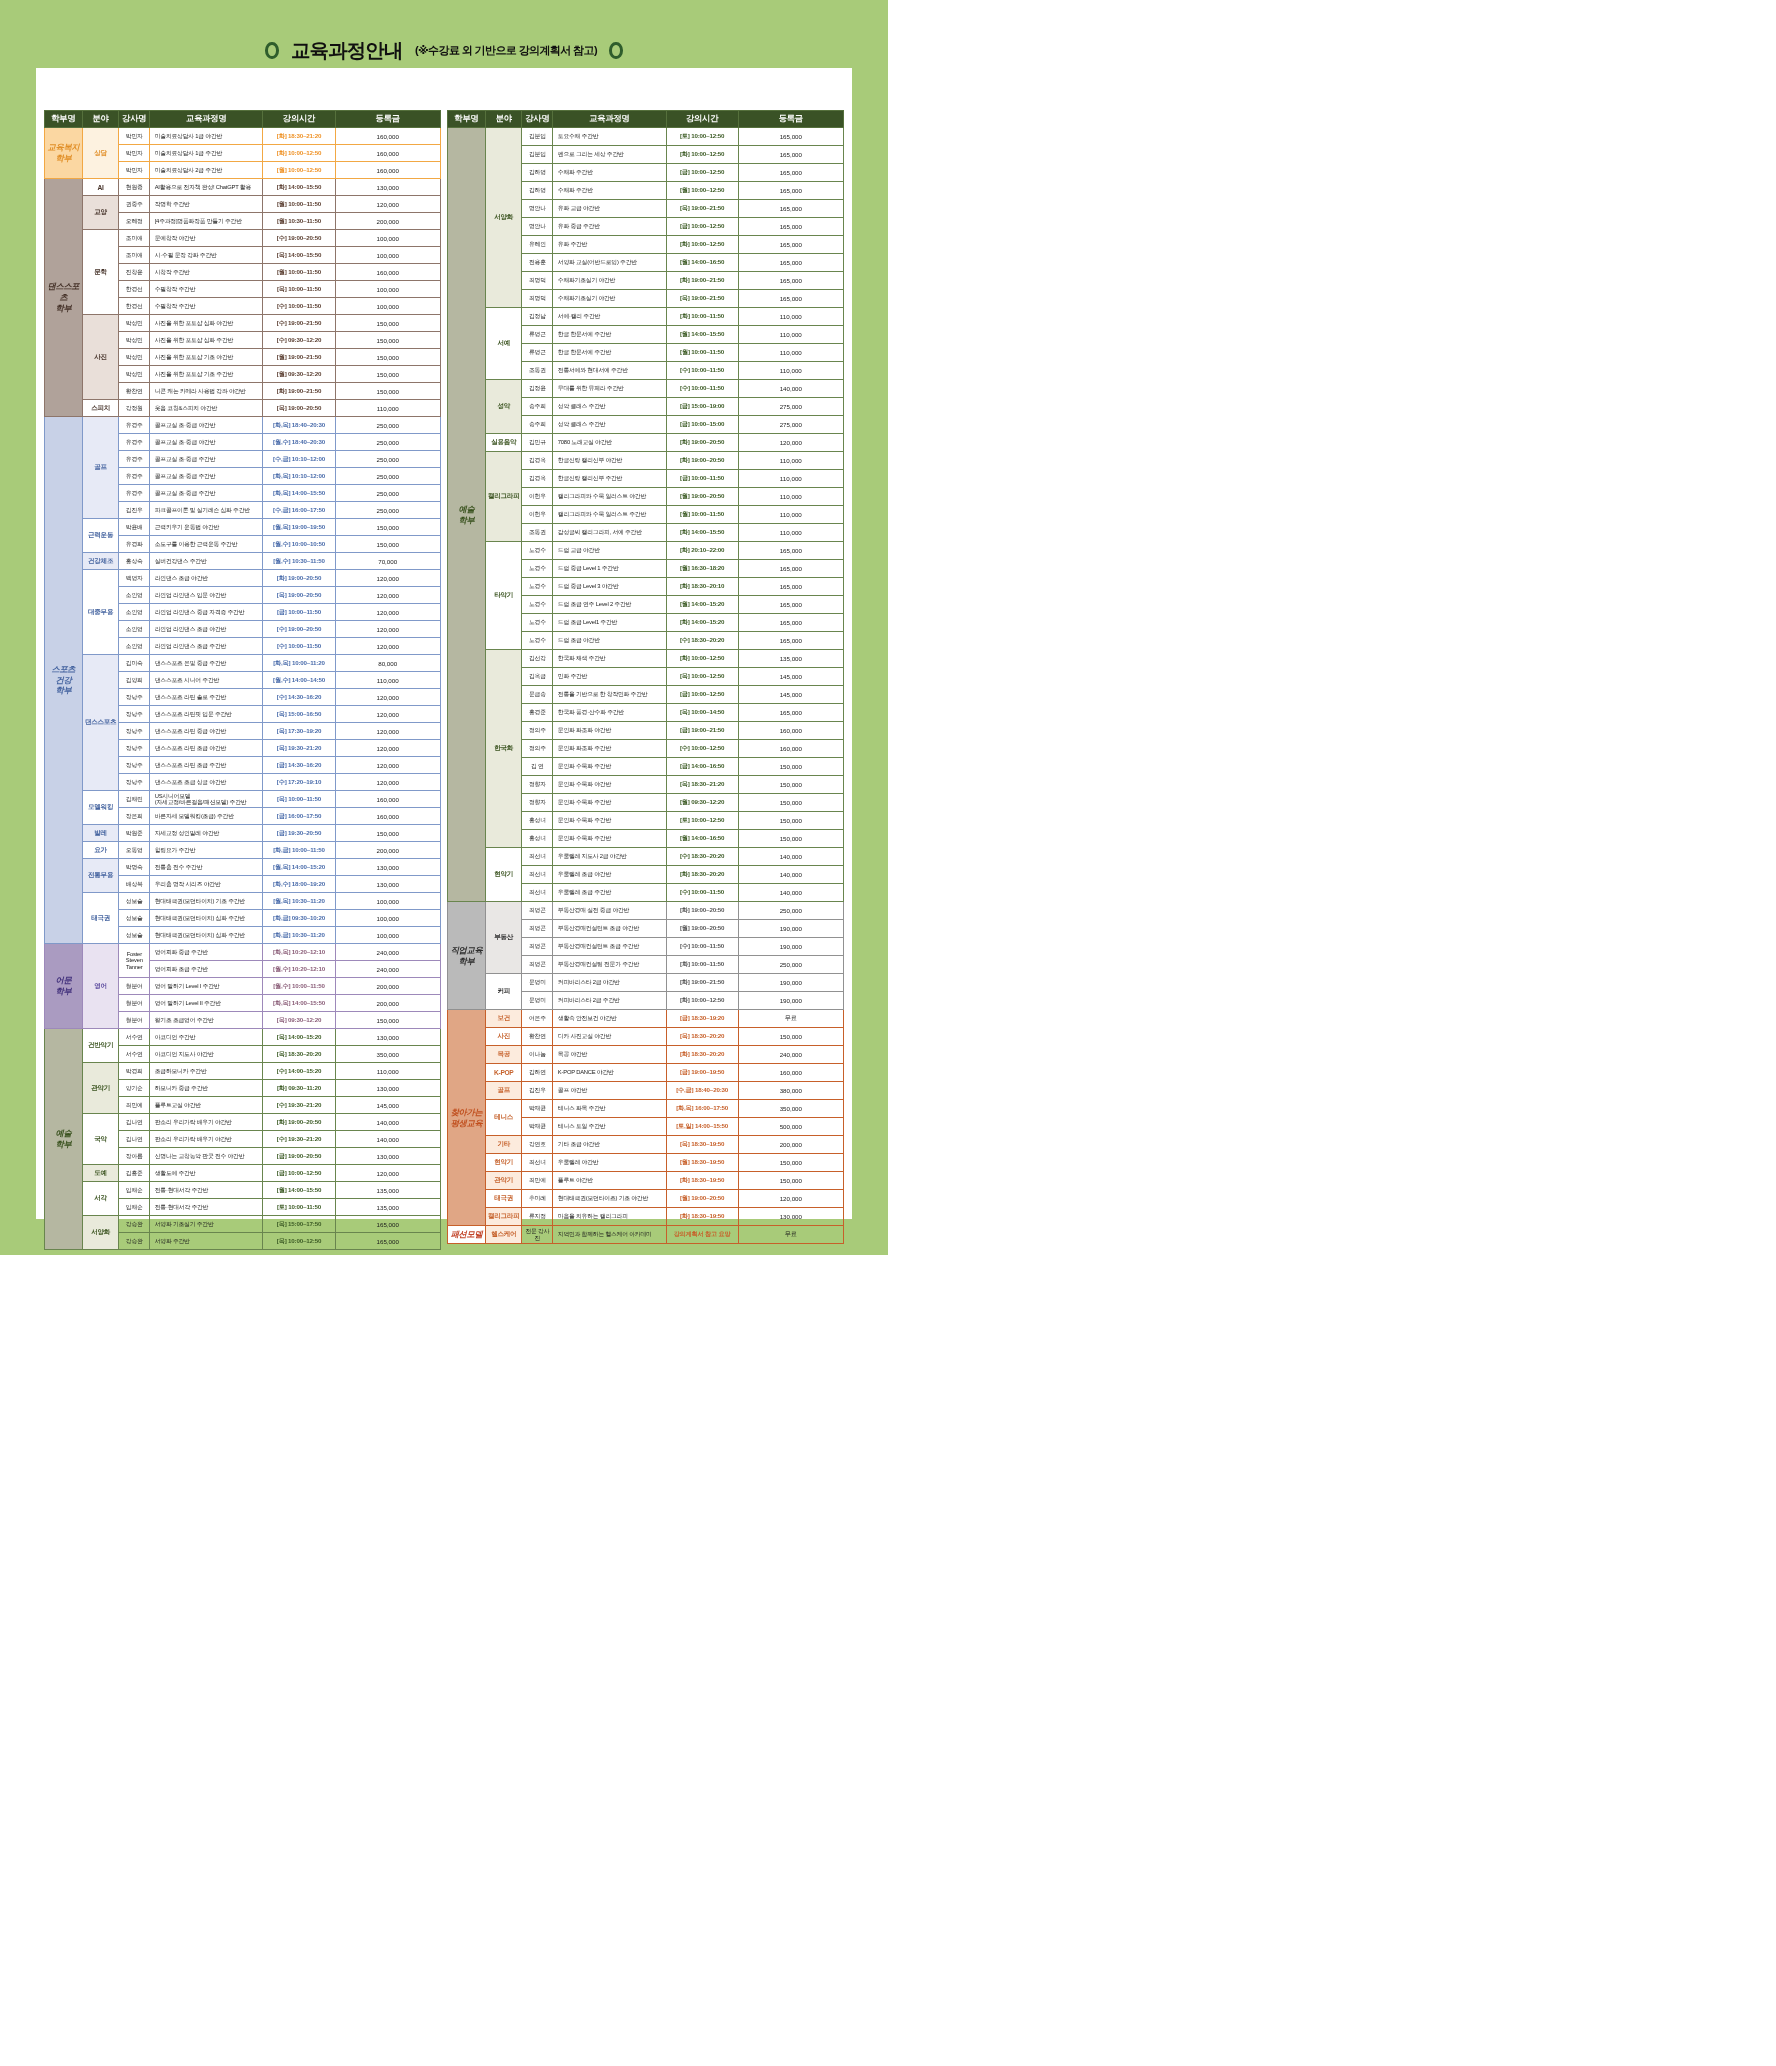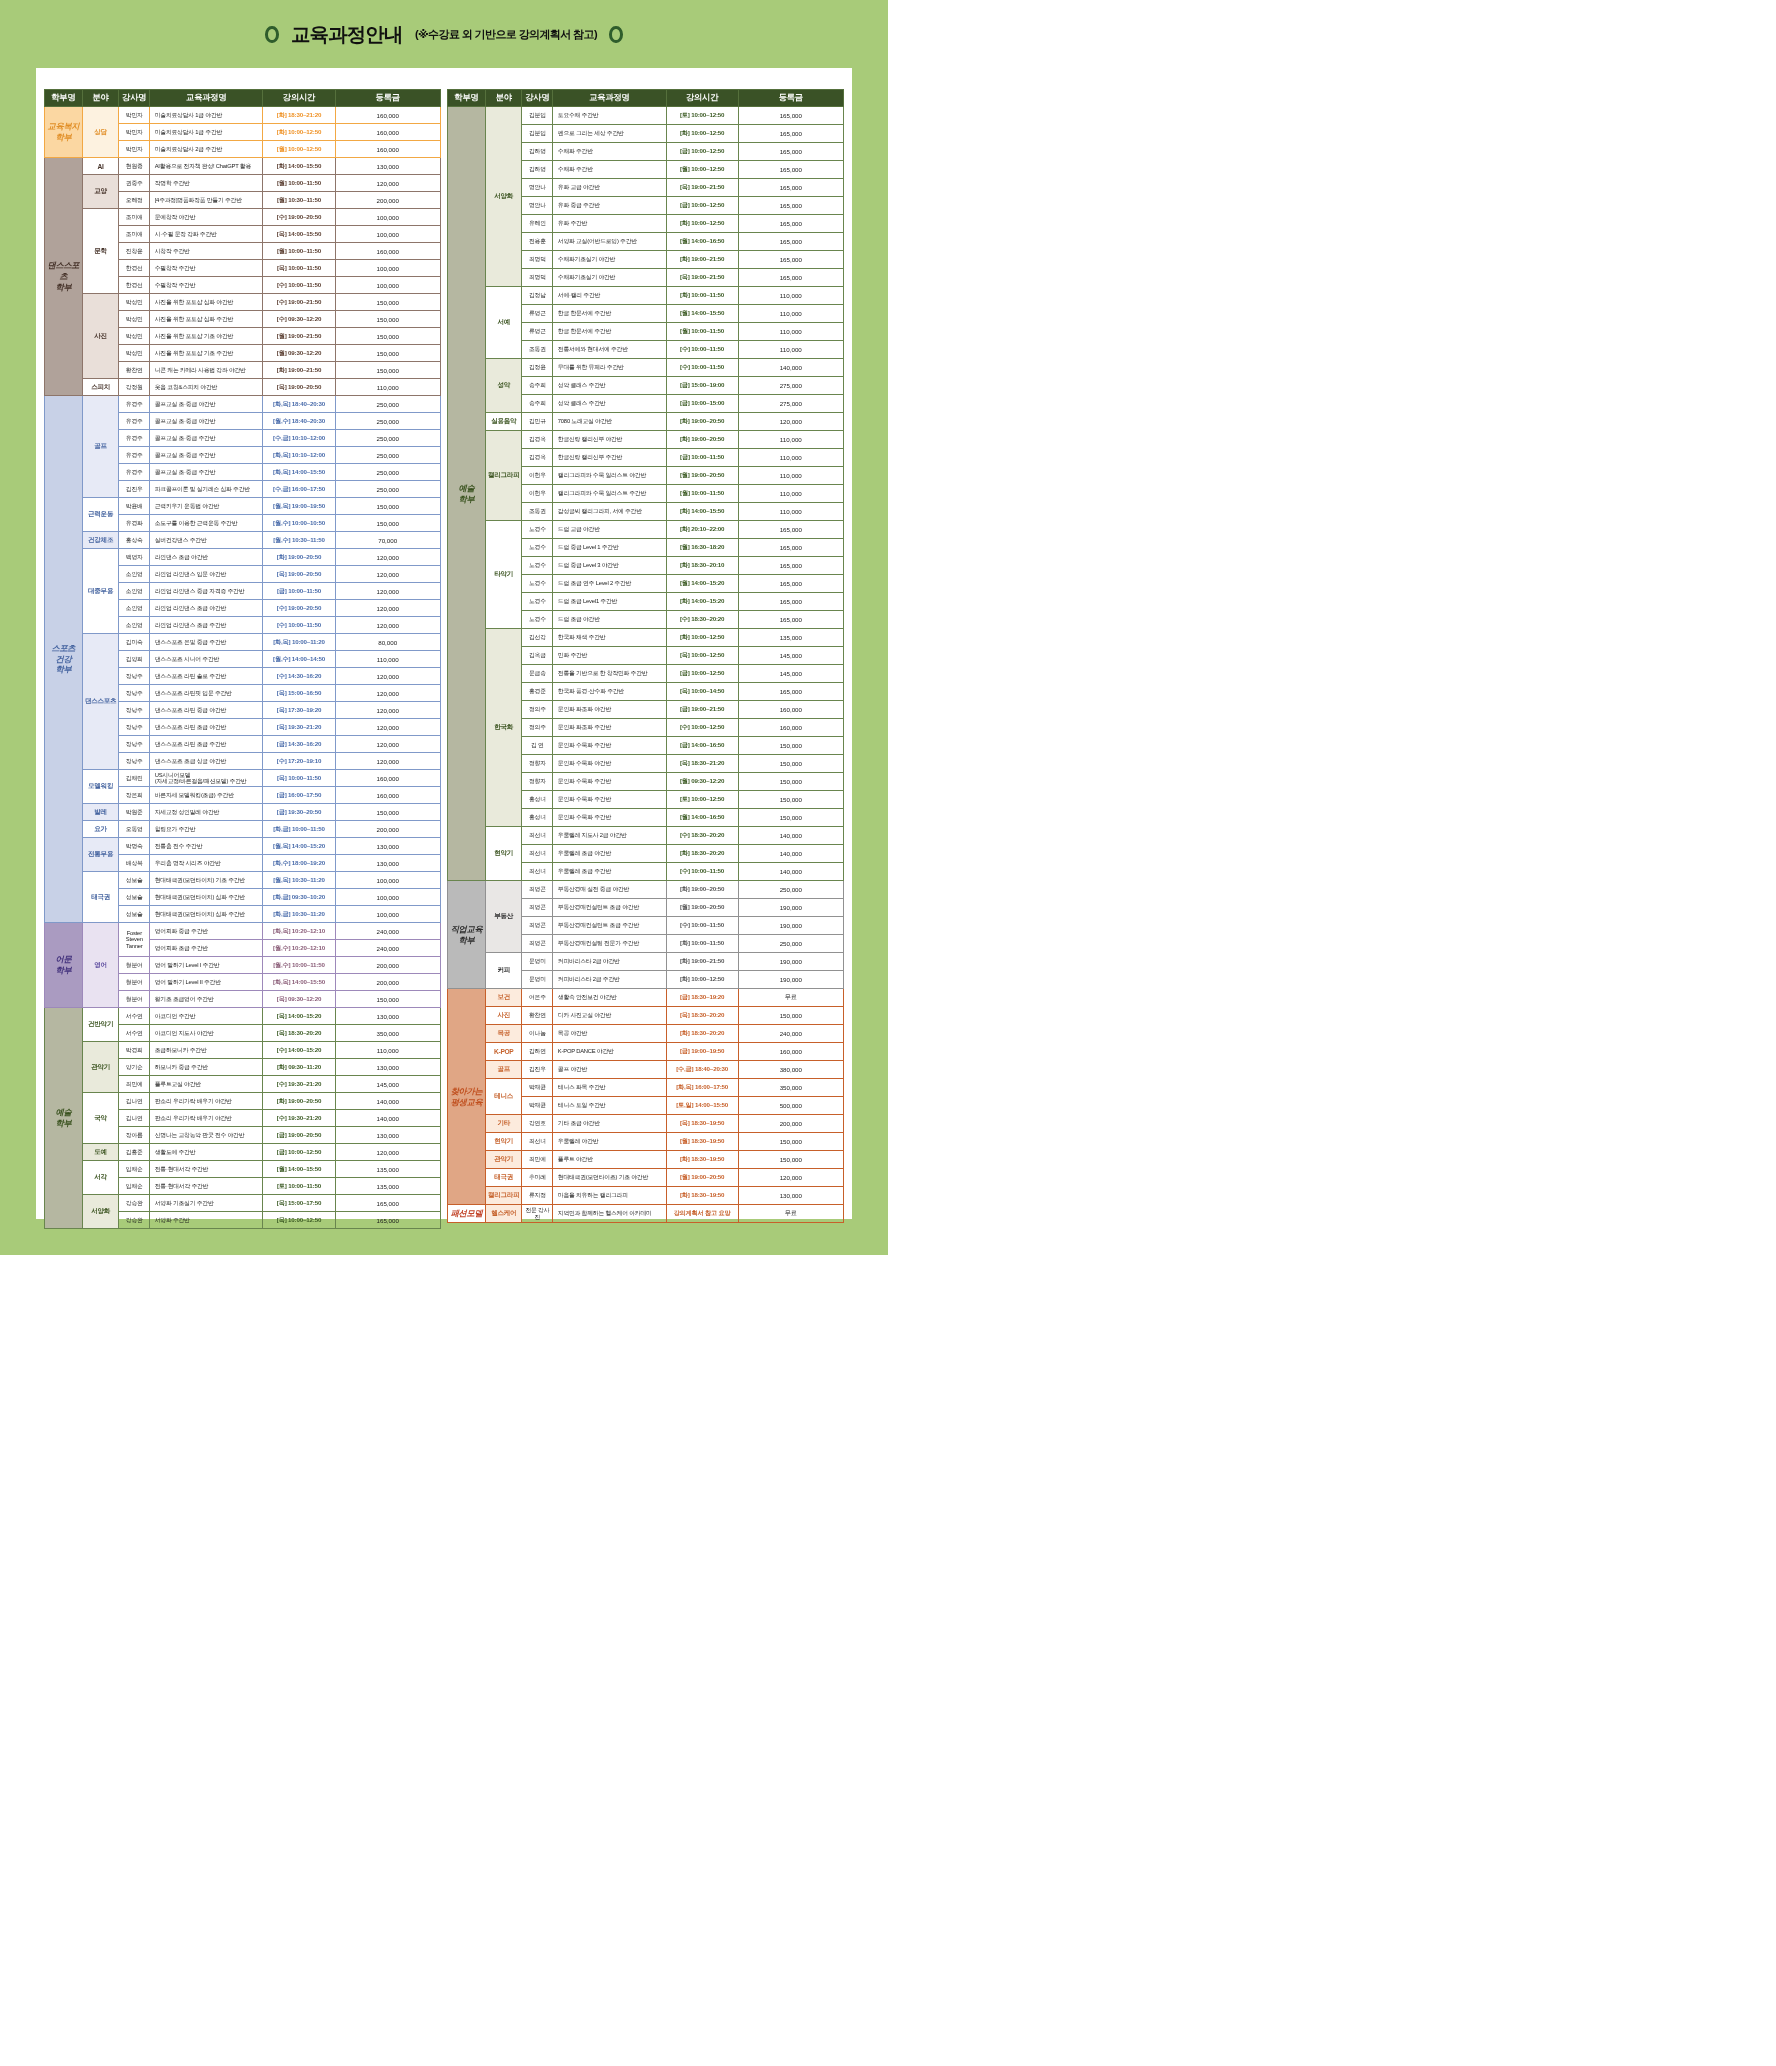--- a/index.html
+++ b/index.html
@@ -1,37 +1,37 @@
 <!DOCTYPE html>
 <html style="font-size:6.6px"><head>
 <meta charset="utf-8">
 <style>
   html,body{margin:0;padding:0;background:#fff;}
   .page{position:relative;width:888px;height:1255px;background:#a8cb79;
         font-family:"Liberation Sans","DejaVu Sans",sans-serif;overflow:hidden;}
-  .titlebar{position:absolute;top:0;left:0;width:100%;height:69px;
+  .titlebar{position:absolute;top:16px;left:0;width:100%;height:69px;
             display:flex;align-items:center;justify-content:center;gap:12.4px;}
   .ring{width:7.4px;height:10.7px;border:3.7px solid #2f5d2c;border-radius:50%;}
   .title-main{font-size:19.4px;font-weight:800;color:#101010;letter-spacing:-0.8px;}
   .title-note{font-size:11px;font-weight:700;color:#101010;letter-spacing:-0.6px;}
   .sheet{position:absolute;left:36px;top:68px;width:816px;height:1151px;background:#ffffff;}
   .tblwrap{position:absolute;top:20.7px;}
   .tblwrap.left{left:7.9px;width:397px;}
   .tblwrap.right{left:411px;width:397px;}
   table{border-collapse:collapse;table-layout:fixed;width:100%;}
   col.c1{width:9.6%}col.c2{width:9.2%}col.c3{width:7.8%}
   col.c4{width:28.6%}col.c5{width:18.2%}col.c6{width:26.6%}
   th{background:#3a5226;color:#ffffff;font-size:8.3px;font-weight:800;
      border:0.6px solid #55703c;letter-spacing:-0.2px;}
   thead tr{height:17.4px;}
   .tbl-left tbody tr{height:17px;}
   .tbl-right tbody tr{height:18px;}
   td{border:0.6px solid var(--bd);text-align:center;vertical-align:middle;
      color:#1b1b1b;overflow:hidden;}
-  table{border:0.8px solid #474236;}
+  table{border:0.8px solid #474236;margin-top:21px;}
   tr.sec-start td{border-top:1.4px solid #35312a;}
   td.faculty{background:var(--facbg);color:var(--fact);font-size:8.3px;font-weight:800;
              white-space:pre-line;line-height:1.3;letter-spacing:-0.4px;font-style:italic;}
   td.area{background:#fff;color:var(--areat);font-size:6.6px;font-weight:700;
           letter-spacing:-0.3px;}
   td.area.pale{background:var(--pale);}
   td.teacher{font-size:5.8px;white-space:pre-line;line-height:1.15;letter-spacing:-0.2px;}
   td.course{text-align:left;padding-left:4.5px;font-size:5.8px;line-height:1.12;
             letter-spacing:-0.2px;white-space:pre-line;}
   td.time{color:var(--time);font-size:6.2px;font-weight:700;letter-spacing:-0.2px;}

